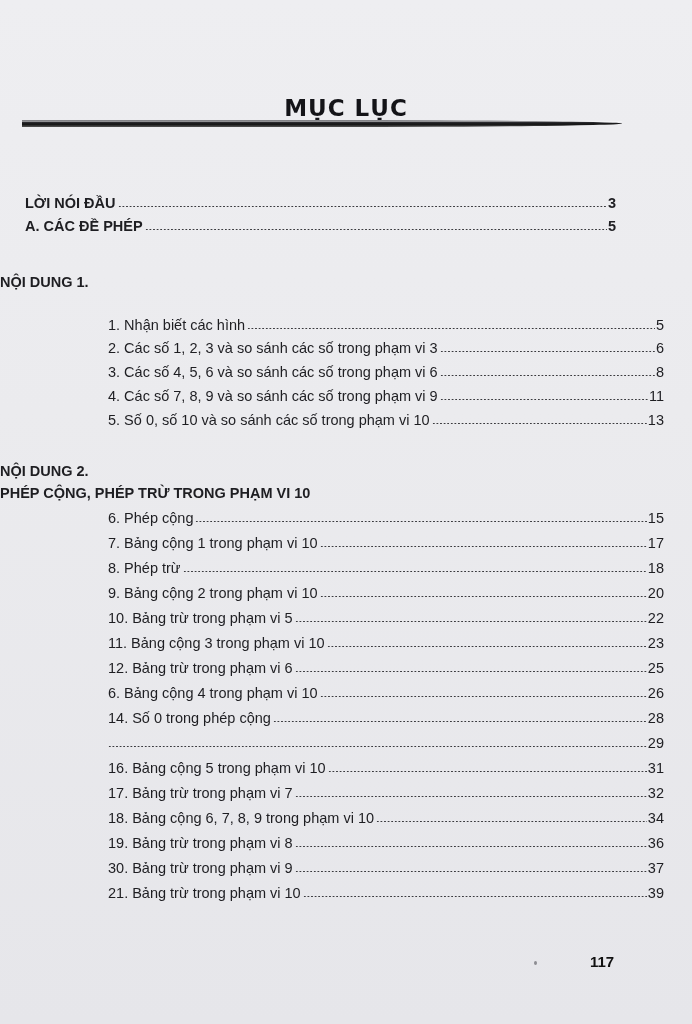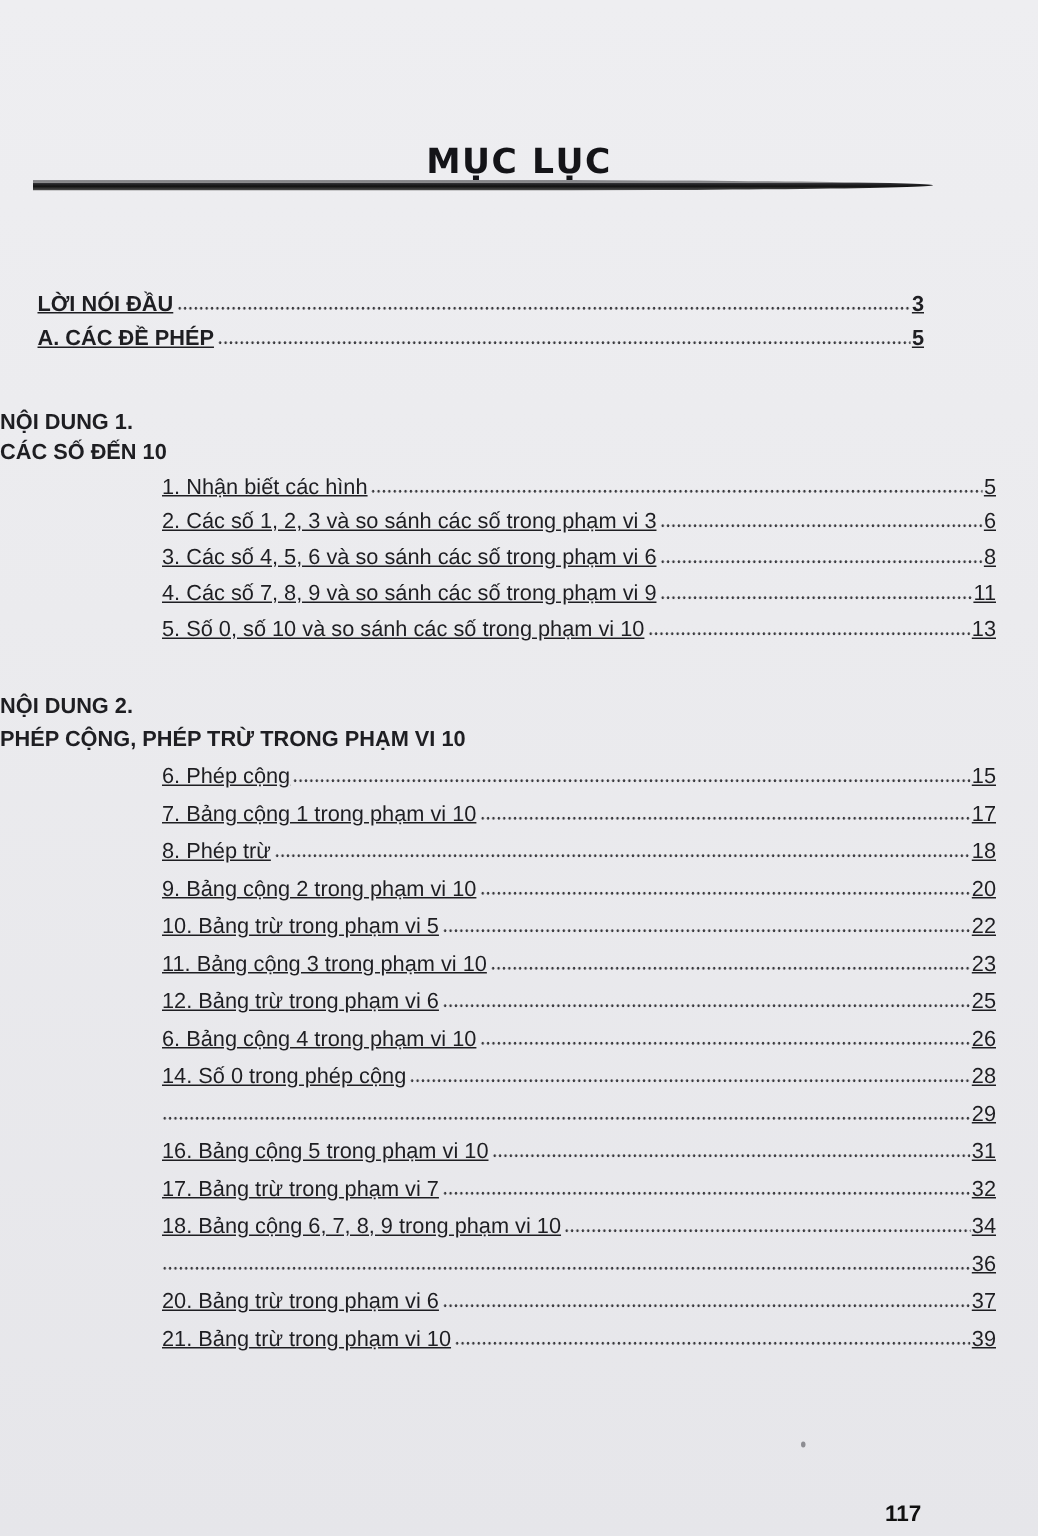--- a/index.html
+++ b/index.html
@@ -25,42 +25,41 @@
     border-radius: 0 50% 50% 0 / 0 50% 50% 0;
     clip-path: polygon(0 0, 100% 0, 100% 100%, 0 100%);
   }
   .rule::after {
     content: ""; position: absolute; left: 0; right: 0; top: 1px; height: 1px;
     background: rgba(255,255,255,0.35);
   }
 
   .row {
     position: absolute; display: flex; align-items: baseline;
-    font-size: 14.5px; line-height: 20px; white-space: nowrap; text-decoration: underline;
+    font-size: 14.5px; line-height: 20px; white-space: nowrap;
   }
   .row .label { flex: 0 0 auto; padding-right: 2px; }
   .row .leader {
     flex: 1 1 auto; overflow: hidden; height: 12px;
     background-image: radial-gradient(circle, #3a3a3e 0.8px, transparent 1px);
     background-size: 3.6px 3px; background-repeat: repeat-x; background-position: 0 9px;
   }
   .row .pg { flex: 0 0 auto; padding-left: 1px; text-align: right; }
 
   .top-row { left: 25px; width: 591px; font-weight: bold; font-size: 14.5px; }
   .sub-row { left: 60px; width: 556px; margin-left: 48px; }
 
   .heading {
     position: absolute; left: 0; width: 692px; 
     font-weight: bold; font-size: 14.5px; line-height: 20px; color: #1e1e22;
   }
 
   .page-number {
     position: absolute; left: 590px; top: 953px; font-weight: bold; font-size: 15px;
     color: #111;
-    margin-top: 48px;
   }
   .speck { position: absolute; left: 534px; top: 961px; width: 3px; height: 4px; background: #8d8d92; border-radius: 50%; }
 </style>
 </head>
 <body>
 
 <div class="page">
 
   <div class="title">MỤC LỤC</div>
   <div class="rule"></div>
@@ -70,21 +69,20 @@
     <span class="leader"></span>
     <span class="pg">3</span>
   </div>
   <div class="row top-row" style="top:216px">
     <span class="label">A. CÁC ĐỀ PHÉP</span>
     <span class="leader"></span>
     <span class="pg">5</span>
   </div>
 
   <div class="heading" style="top:272px">NỘI DUNG 1.</div>
-  <div class="heading" style="top:292px">CÁC SỐ ĐẾN 10</div>
 
   <div class="row sub-row" style="top:315px">
     <span class="label">1. Nhận biết các hình</span>
     <span class="leader"></span>
     <span class="pg">5</span>
   </div>
   <div class="row sub-row" style="top:338px">
     <span class="label">2. Các số 1, 2, 3 và so sánh các số trong phạm vi 3</span>
     <span class="leader"></span>
     <span class="pg">6</span>
@@ -166,25 +164,26 @@
     <span class="label">17. Bảng trừ trong phạm vi 7</span>
     <span class="leader"></span>
     <span class="pg">32</span>
   </div>
   <div class="row sub-row" style="top:808px">
     <span class="label">18. Bảng cộng 6, 7, 8, 9 trong phạm vi 10</span>
     <span class="leader"></span>
     <span class="pg">34</span>
   </div>
   <div class="row sub-row" style="top:833px">
+    <span class="label">19. Bảng trừ trong phạm vi 8</span>
     <span class="leader"></span>
     <span class="pg">36</span>
   </div>
   <div class="row sub-row" style="top:858px">
-    <span class="label">20. Bảng trừ trong phạm vi 6</span>
+    <span class="label">30. Bảng trừ trong phạm vi 9</span>
     <span class="leader"></span>
     <span class="pg">37</span>
   </div>
   <div class="row sub-row" style="top:883px">
     <span class="label">21. Bảng trừ trong phạm vi 10</span>
     <span class="leader"></span>
     <span class="pg">39</span>
   </div>
 
   <div class="speck"></div>

